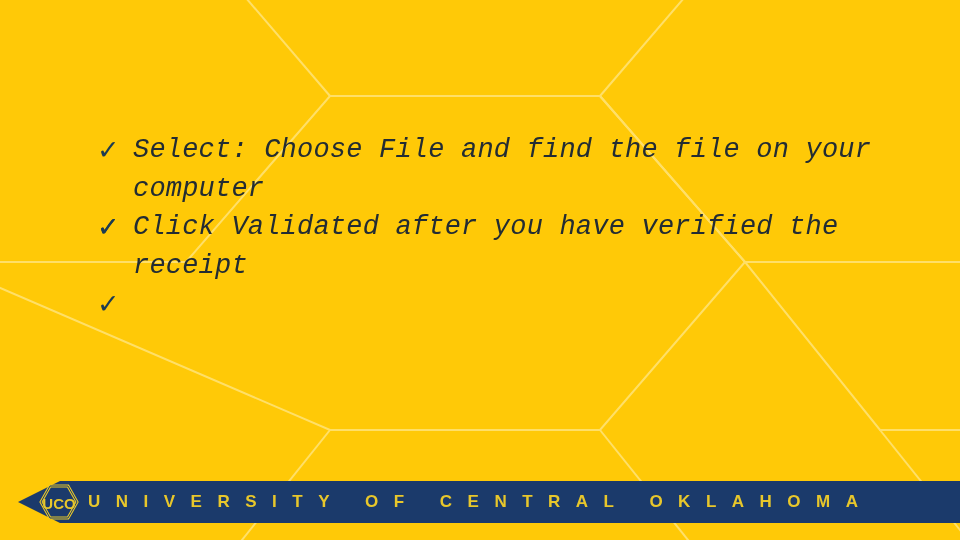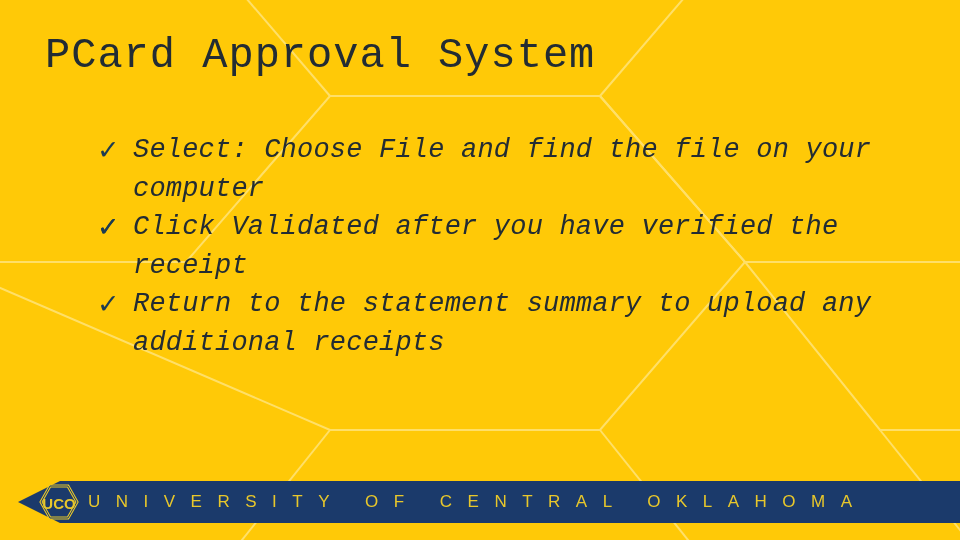--- a/index.html
+++ b/index.html
@@ -101,21 +101,21 @@
     height: 36px;
   }
   #footer-text {
     position: absolute;
     left: 88px;
     top: 0;
     height: 42px;
     line-height: 42px;
     font-family: "Liberation Sans", "DejaVu Sans", sans-serif;
     font-size: 17px;
-    font-weight: 400;
+    font-weight: 700;
     letter-spacing: 15.5px;
     color: #E8C72B;
     white-space: nowrap;
   }
 </style>
 </head>
 <body>
 
 <div id="slide">
 
@@ -129,41 +129,39 @@
       <path d="M 600 96 L 720 -44"></path>
 
       <path d="M 745 262 L 880 430 L 980 430"></path>
       <path d="M 600 430 L 720 580"></path>
       <path d="M 330 430 L 210 580"></path>
       <path d="M 880 430 L 1000 580"></path>
       <path d="M -60 262 L 186 262"></path>
     </g>
   </svg>
 
-  <div id="title">PCard Approval System</div>
 
   <div id="bullets">
 
     <div class="bullet-row">
       <span class="bullet-mark">✓</span>
       <span class="bullet-text">Select: Choose File and find the file on your computer</span>
     </div>
 
     <div class="bullet-row">
       <span class="bullet-mark">✓</span>
     </div>
 
     <div class="bullet-row">
       <span class="bullet-mark">✓</span>
       <span class="bullet-text">Click Validated after you have verified the receipt</span>
     </div>
 
     <div class="bullet-row">
       <span class="bullet-mark">✓</span>
-      <span class="bullet-text">Return to the statement summary to upload any additional receipts</span>
     </div>
 
   </div>
 
   <div id="footer-banner">
     <div id="banner-shape"></div>
 
     <svg id="uco-logo" viewBox="0 0 42 36" aria-hidden="true">
 
       <path d="M 12 2 L 30 2 L 39 18 L 30 34 L 12 34 L 3 18 Z" fill="none" stroke="#E8C72B" stroke-width="3"></path>

